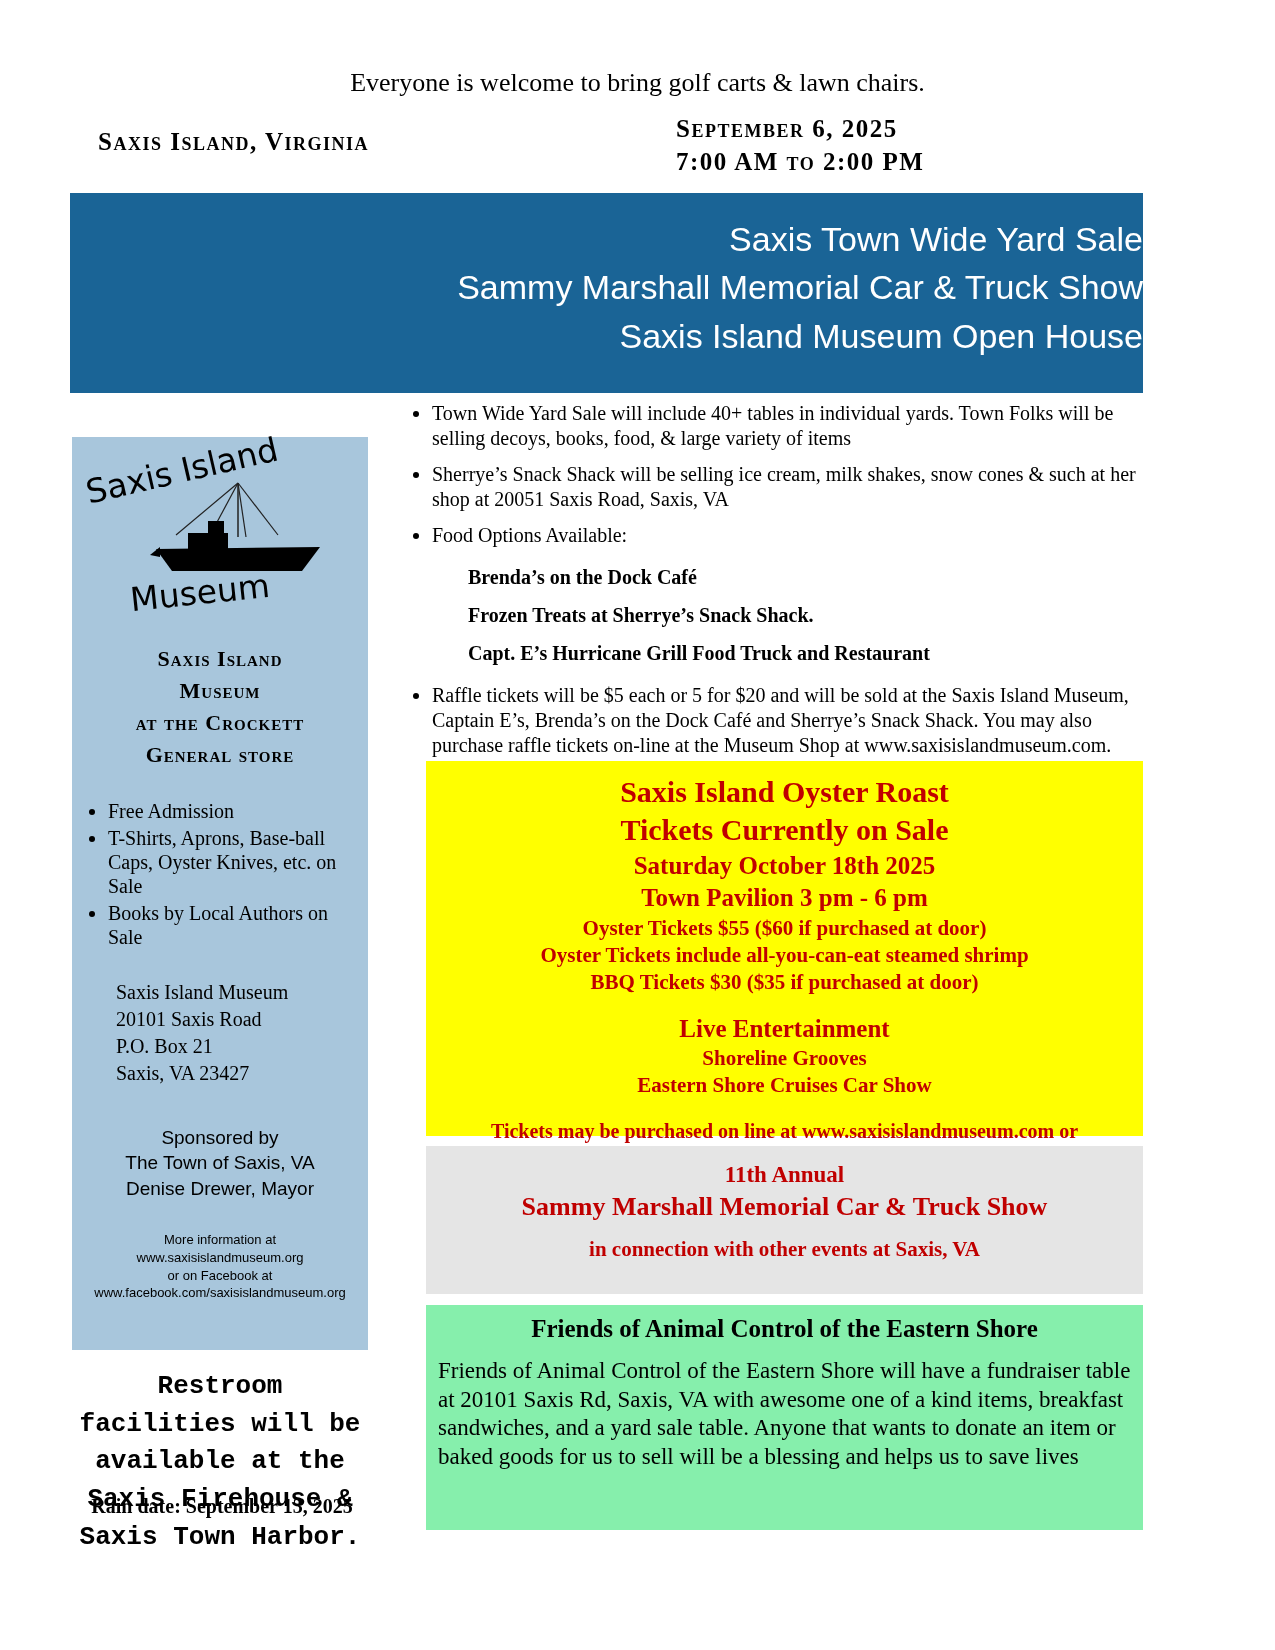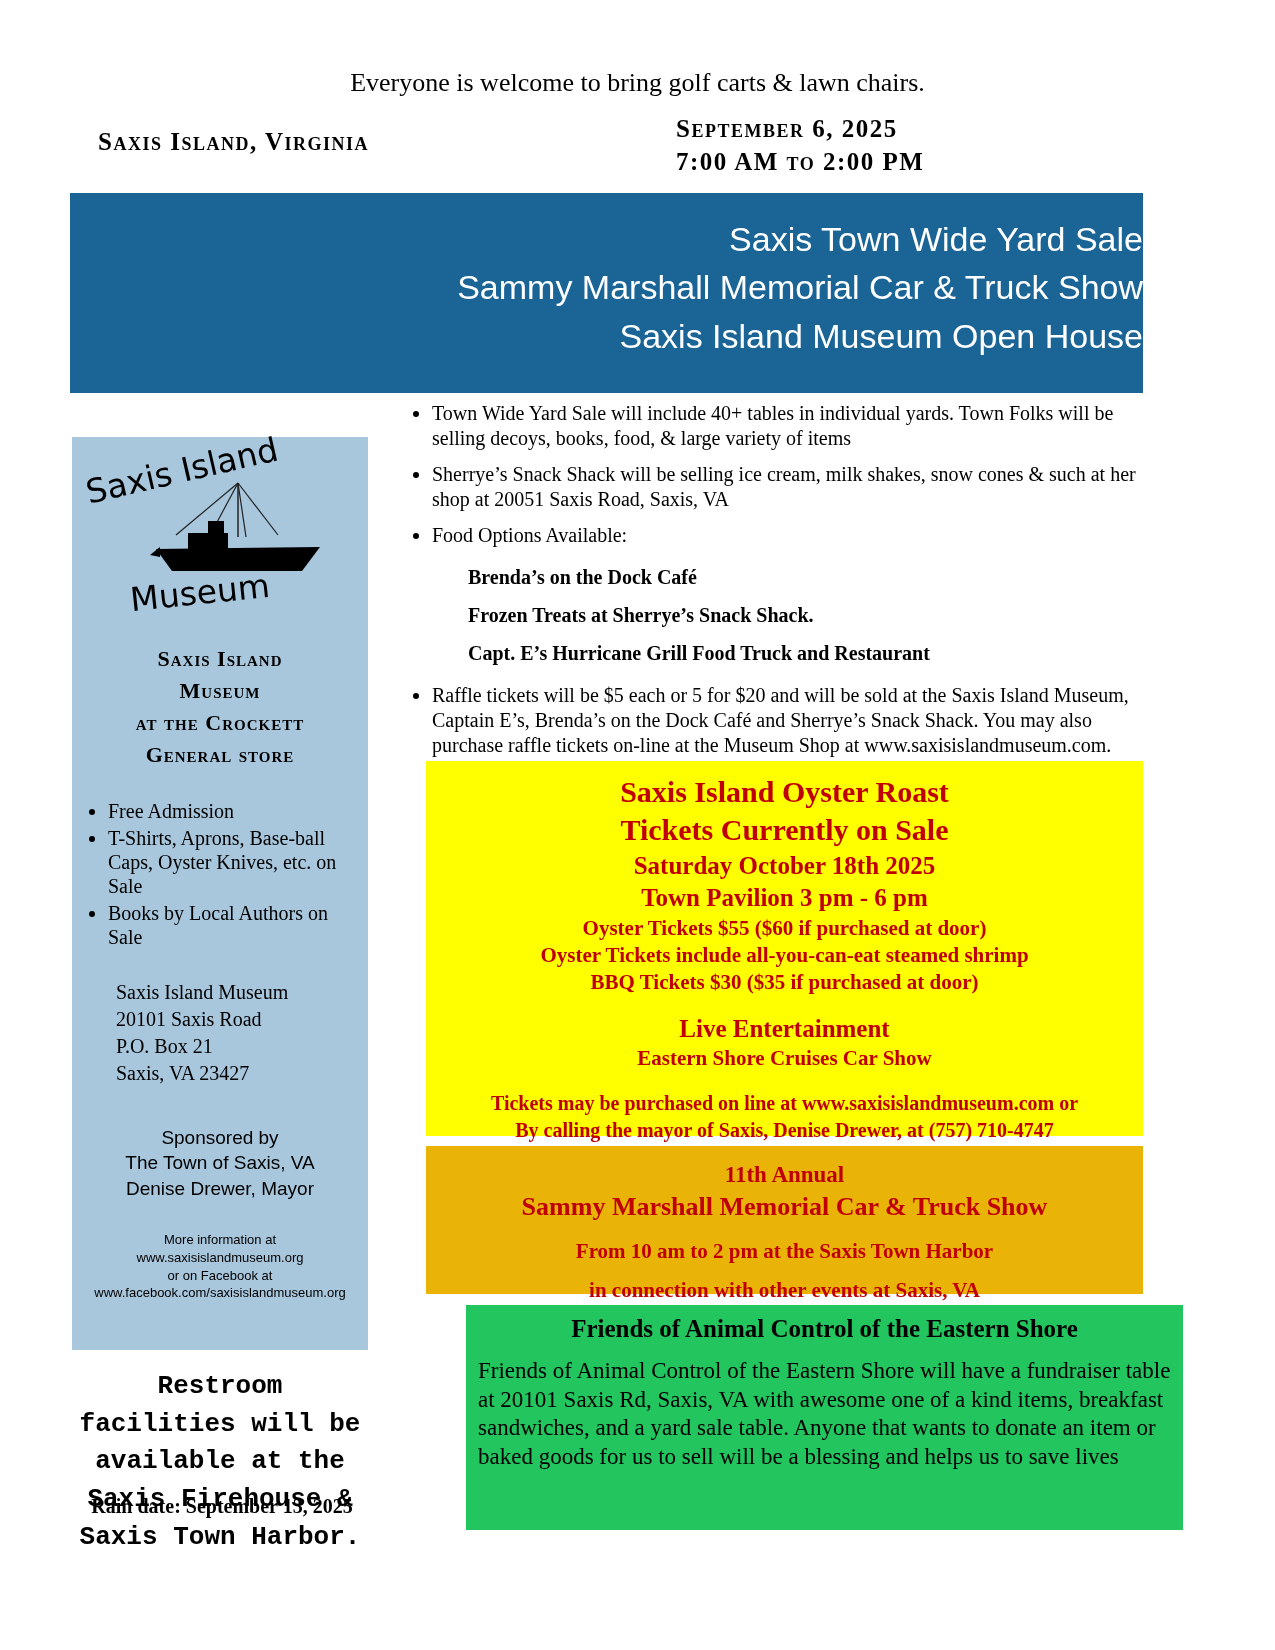--- a/index.html
+++ b/index.html
@@ -226,42 +226,41 @@
     line-height: 1.35;
   }
 
   
   .carshow-box {
     position: absolute;
     top: 1146px;
     left: 426px;
     width: 717px;
     height: 148px;
-    background: #eab308;
+    background: #e5e5e5;
     color: #c00000;
     box-sizing: border-box;
     text-align: center;
     font-weight: bold;
     padding-top: 14px;
   }
   .carshow-box .c1 { font-size: 23px; line-height: 1.3; }
   .carshow-box .c2 { font-size: 26px; line-height: 1.3; }
   .carshow-box .c3 { font-size: 21px; line-height: 1.3; margin-top: 14px; }
 
   
   .animal-box {
     position: absolute;
     top: 1305px;
     left: 426px;
     width: 717px;
     height: 225px;
-    background: #22c55e;
+    background: #86efac;
     box-sizing: border-box;
     padding: 10px 12px 0 12px;
-    margin-left: 40px;
   }
   .animal-box .a-title {
     text-align: center;
     font-weight: bold;
     font-size: 25px;
     margin-bottom: 14px;
   }
   .animal-box .a-body {
     font-size: 23px;
     line-height: 1.24;
@@ -360,29 +359,29 @@
 
   <div class="yellow-box">
     <div class="y-big">Saxis Island Oyster Roast</div>
     <div class="y-big">Tickets Currently on Sale</div>
     <div class="y-mid">Saturday October 18th 2025</div>
     <div class="y-mid">Town Pavilion 3 pm - 6 pm</div>
     <div class="y-small">Oyster Tickets $55 ($60 if purchased at door)</div>
     <div class="y-small">Oyster Tickets include all-you-can-eat steamed shrimp</div>
     <div class="y-small">BBQ Tickets $30 ($35 if purchased at door)</div>
     <div class="y-live">Live Entertainment</div>
+    <div class="y-small">Shoreline Grooves</div>
     <div class="y-small">Eastern Shore Cruises Car Show</div>
     <div class="y-tick">Tickets may be purchased on line at www.saxisislandmuseum.com or</div>
     <div class="y-tick" style="margin-top:0">By calling the mayor of Saxis, Denise Drewer, at (757) 710-4747</div>
   </div>
 
   <div class="carshow-box">
     <div class="c1">11th Annual</div>
     <div class="c2">Sammy Marshall Memorial Car &amp; Truck Show</div>
-    <div class="c3">From 10 am to 2 pm at the Saxis Town Harbor</div>
     <div class="c3" style="margin-top:12px">in connection with other events at Saxis, VA</div>
   </div>
 
   <div class="animal-box">
     <div class="a-title">Friends of Animal Control of the Eastern Shore</div>
     <div class="a-body">Friends of Animal Control of the Eastern Shore will have a fundraiser table at 20101 Saxis Rd, Saxis, VA with awesome one of a kind items, breakfast sandwiches, and a yard sale table.  Anyone that wants to donate an item or baked goods for us to sell will be a blessing and helps us to save lives</div>
   </div>
 
 </div>
 

